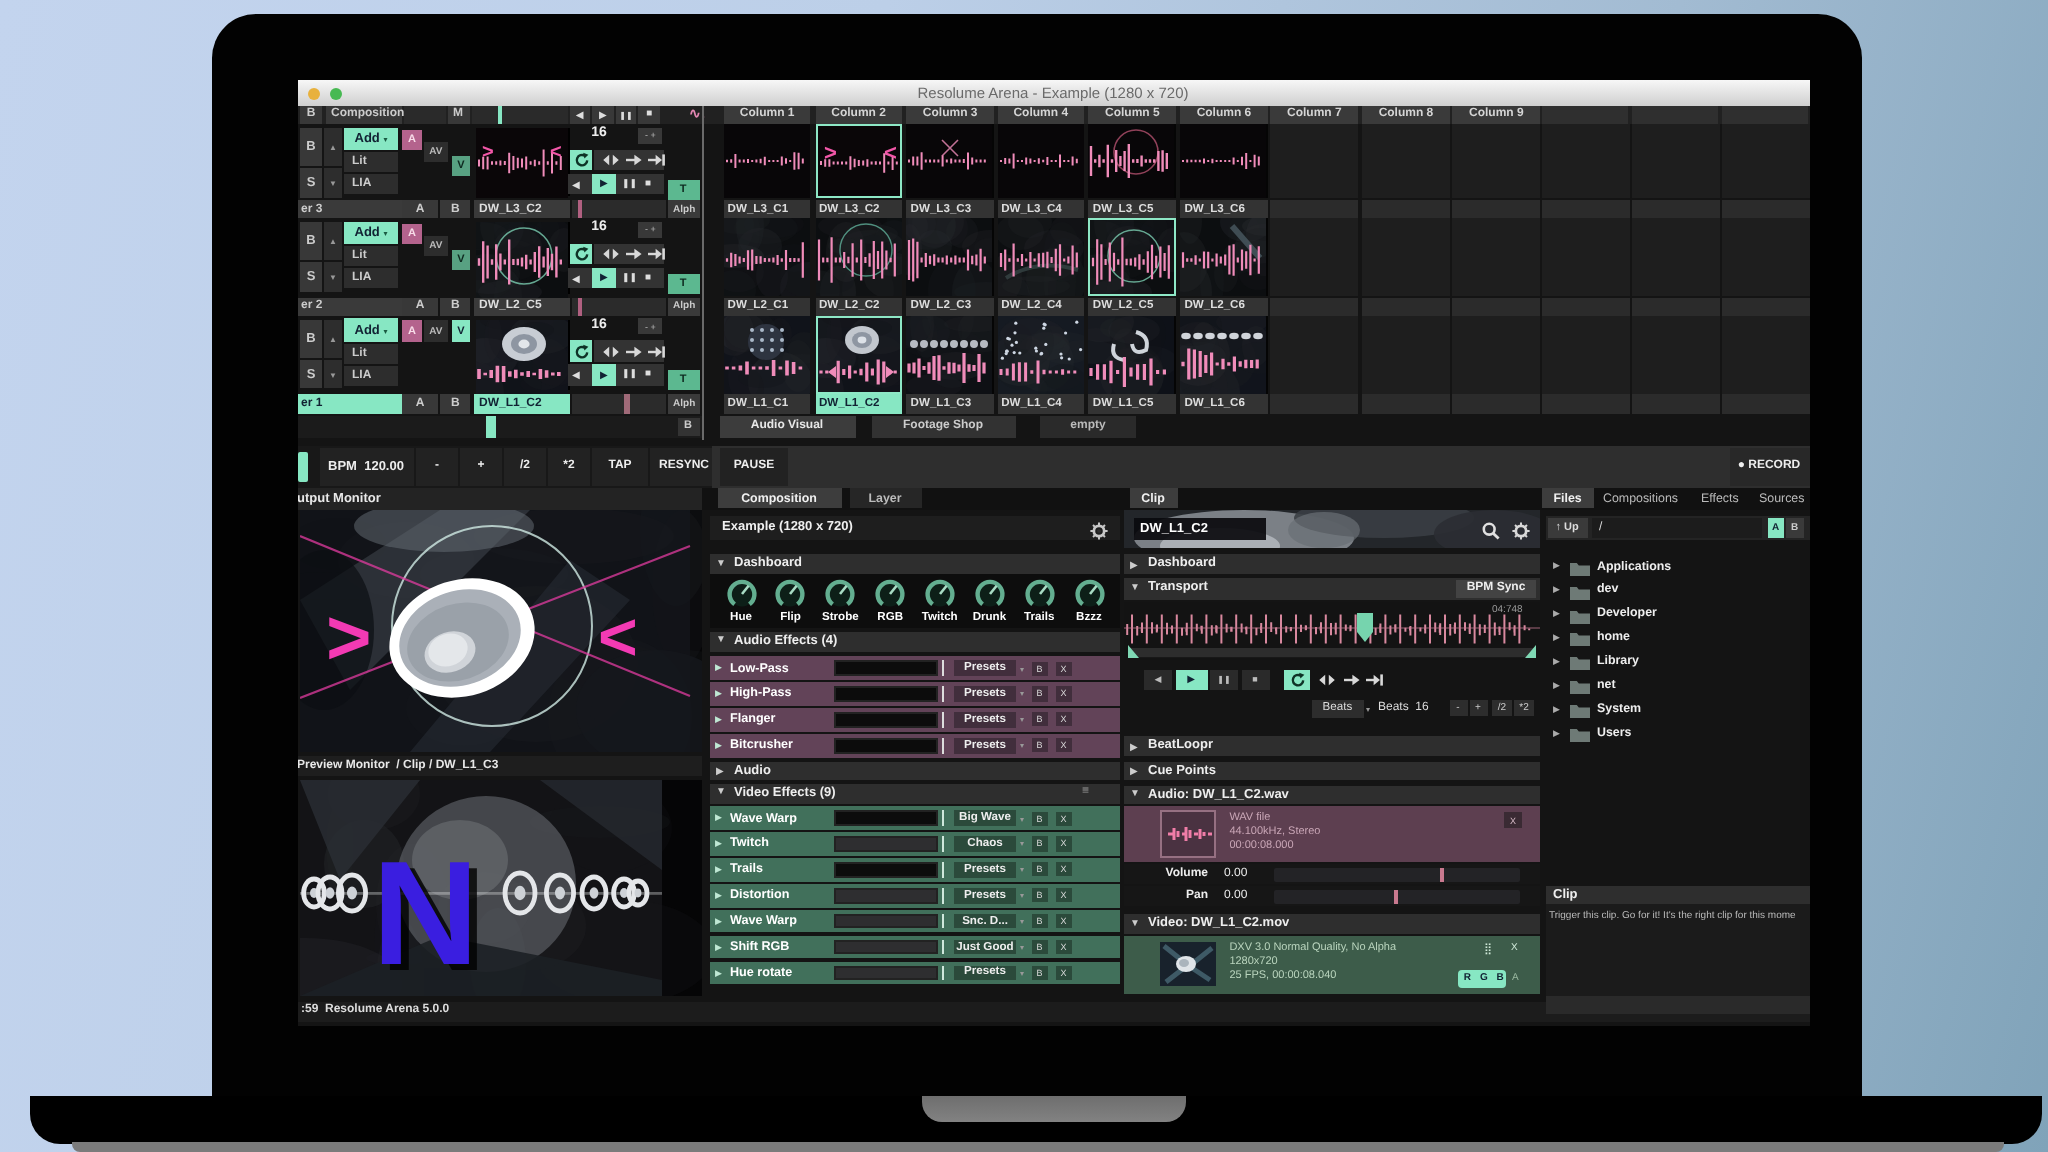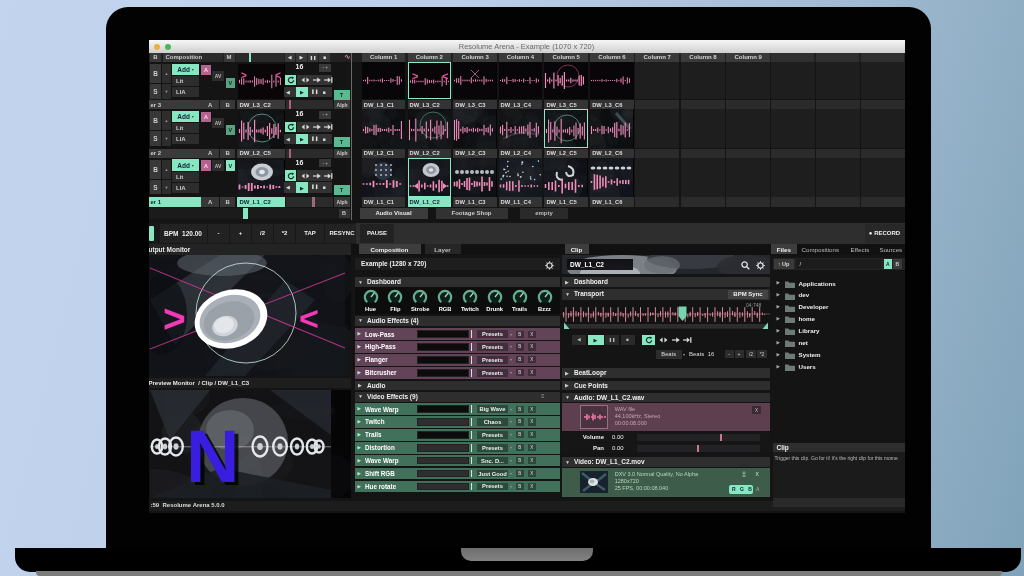--- a/index.html
+++ b/index.html
@@ -9,21 +9,21 @@
 svg{position:absolute;display:block}
 </style></head><body>
 <div style="left:106.0px;top:7.0px;width:825.0px;height:541.0px;background:#020202;border-radius:22px 22px 0 0"></div>
 <div style="left:15.0px;top:548.0px;width:1006.0px;height:23.5px;background:#000;border-radius:0 0 15px 15px"></div>
 <div style="left:460.5px;top:548.0px;width:132.0px;height:12.5px;background:linear-gradient(#6e6e6e,#828282);border-radius:0 0 10px 10px"></div>
 <div style="left:36.0px;top:571.0px;width:966.0px;height:5.0px;background:#7b7b7b;border-radius:0 0 4px 4px"></div>
 <div id="scr" style="left:148.5px;top:40px;width:756px;height:473px;background:#141414;overflow:hidden">
 <div style="left:0.0px;top:0.0px;width:756.0px;height:12.5px;background:linear-gradient(#f7f7f7,#cfcfcf);"></div>
 <div style="left:5.5px;top:3.5px;width:6.0px;height:6.0px;background:#e8b13d;border-radius:50%"></div>
 <div style="left:16.5px;top:3.5px;width:6.0px;height:6.0px;background:#47b952;border-radius:50%"></div>
-<div style="left:0;top:1px;width:756px;height:11px;color:#6a6a6a;font-size:7.5px;text-align:center;line-height:11px">Resolume Arena - Example (1070 x 720)</div>
+<div style="left:0;top:1px;width:756px;height:11px;color:#6a6a6a;font-size:7.5px;text-align:center;line-height:11px">Resolume Arena - Example (1280 x 720)</div>
 <div style="left:0.0px;top:12.5px;width:756.0px;height:9.5px;background:#212121;"></div>
 <div class="c" style="left:1.5px;top:13.0px;width:11.0px;height:8.5px;background:#383838;">
       <span style="font-size:6px;color:#ccc;font-weight:bold">B</span>
     </div>
 <div class="l" style="left:14.0px;top:13.0px;width:38.0px;height:8.5px;background:#383838;font-size:6px;color:#ccc;font-weight:bold;padding-left:3px">Composition</div>
 <div style="left:53.5px;top:13.0px;width:21.0px;height:8.5px;background:#2a2a2a;"></div>
 <div class="c" style="left:75.0px;top:13.0px;width:11.0px;height:8.5px;background:#383838;">
       <span style="font-size:6px;color:#ccc;font-weight:bold">M</span>
     </div>
 <div style="left:87.0px;top:13.0px;width:13.0px;height:8.5px;background:#2a2a2a;"></div>

